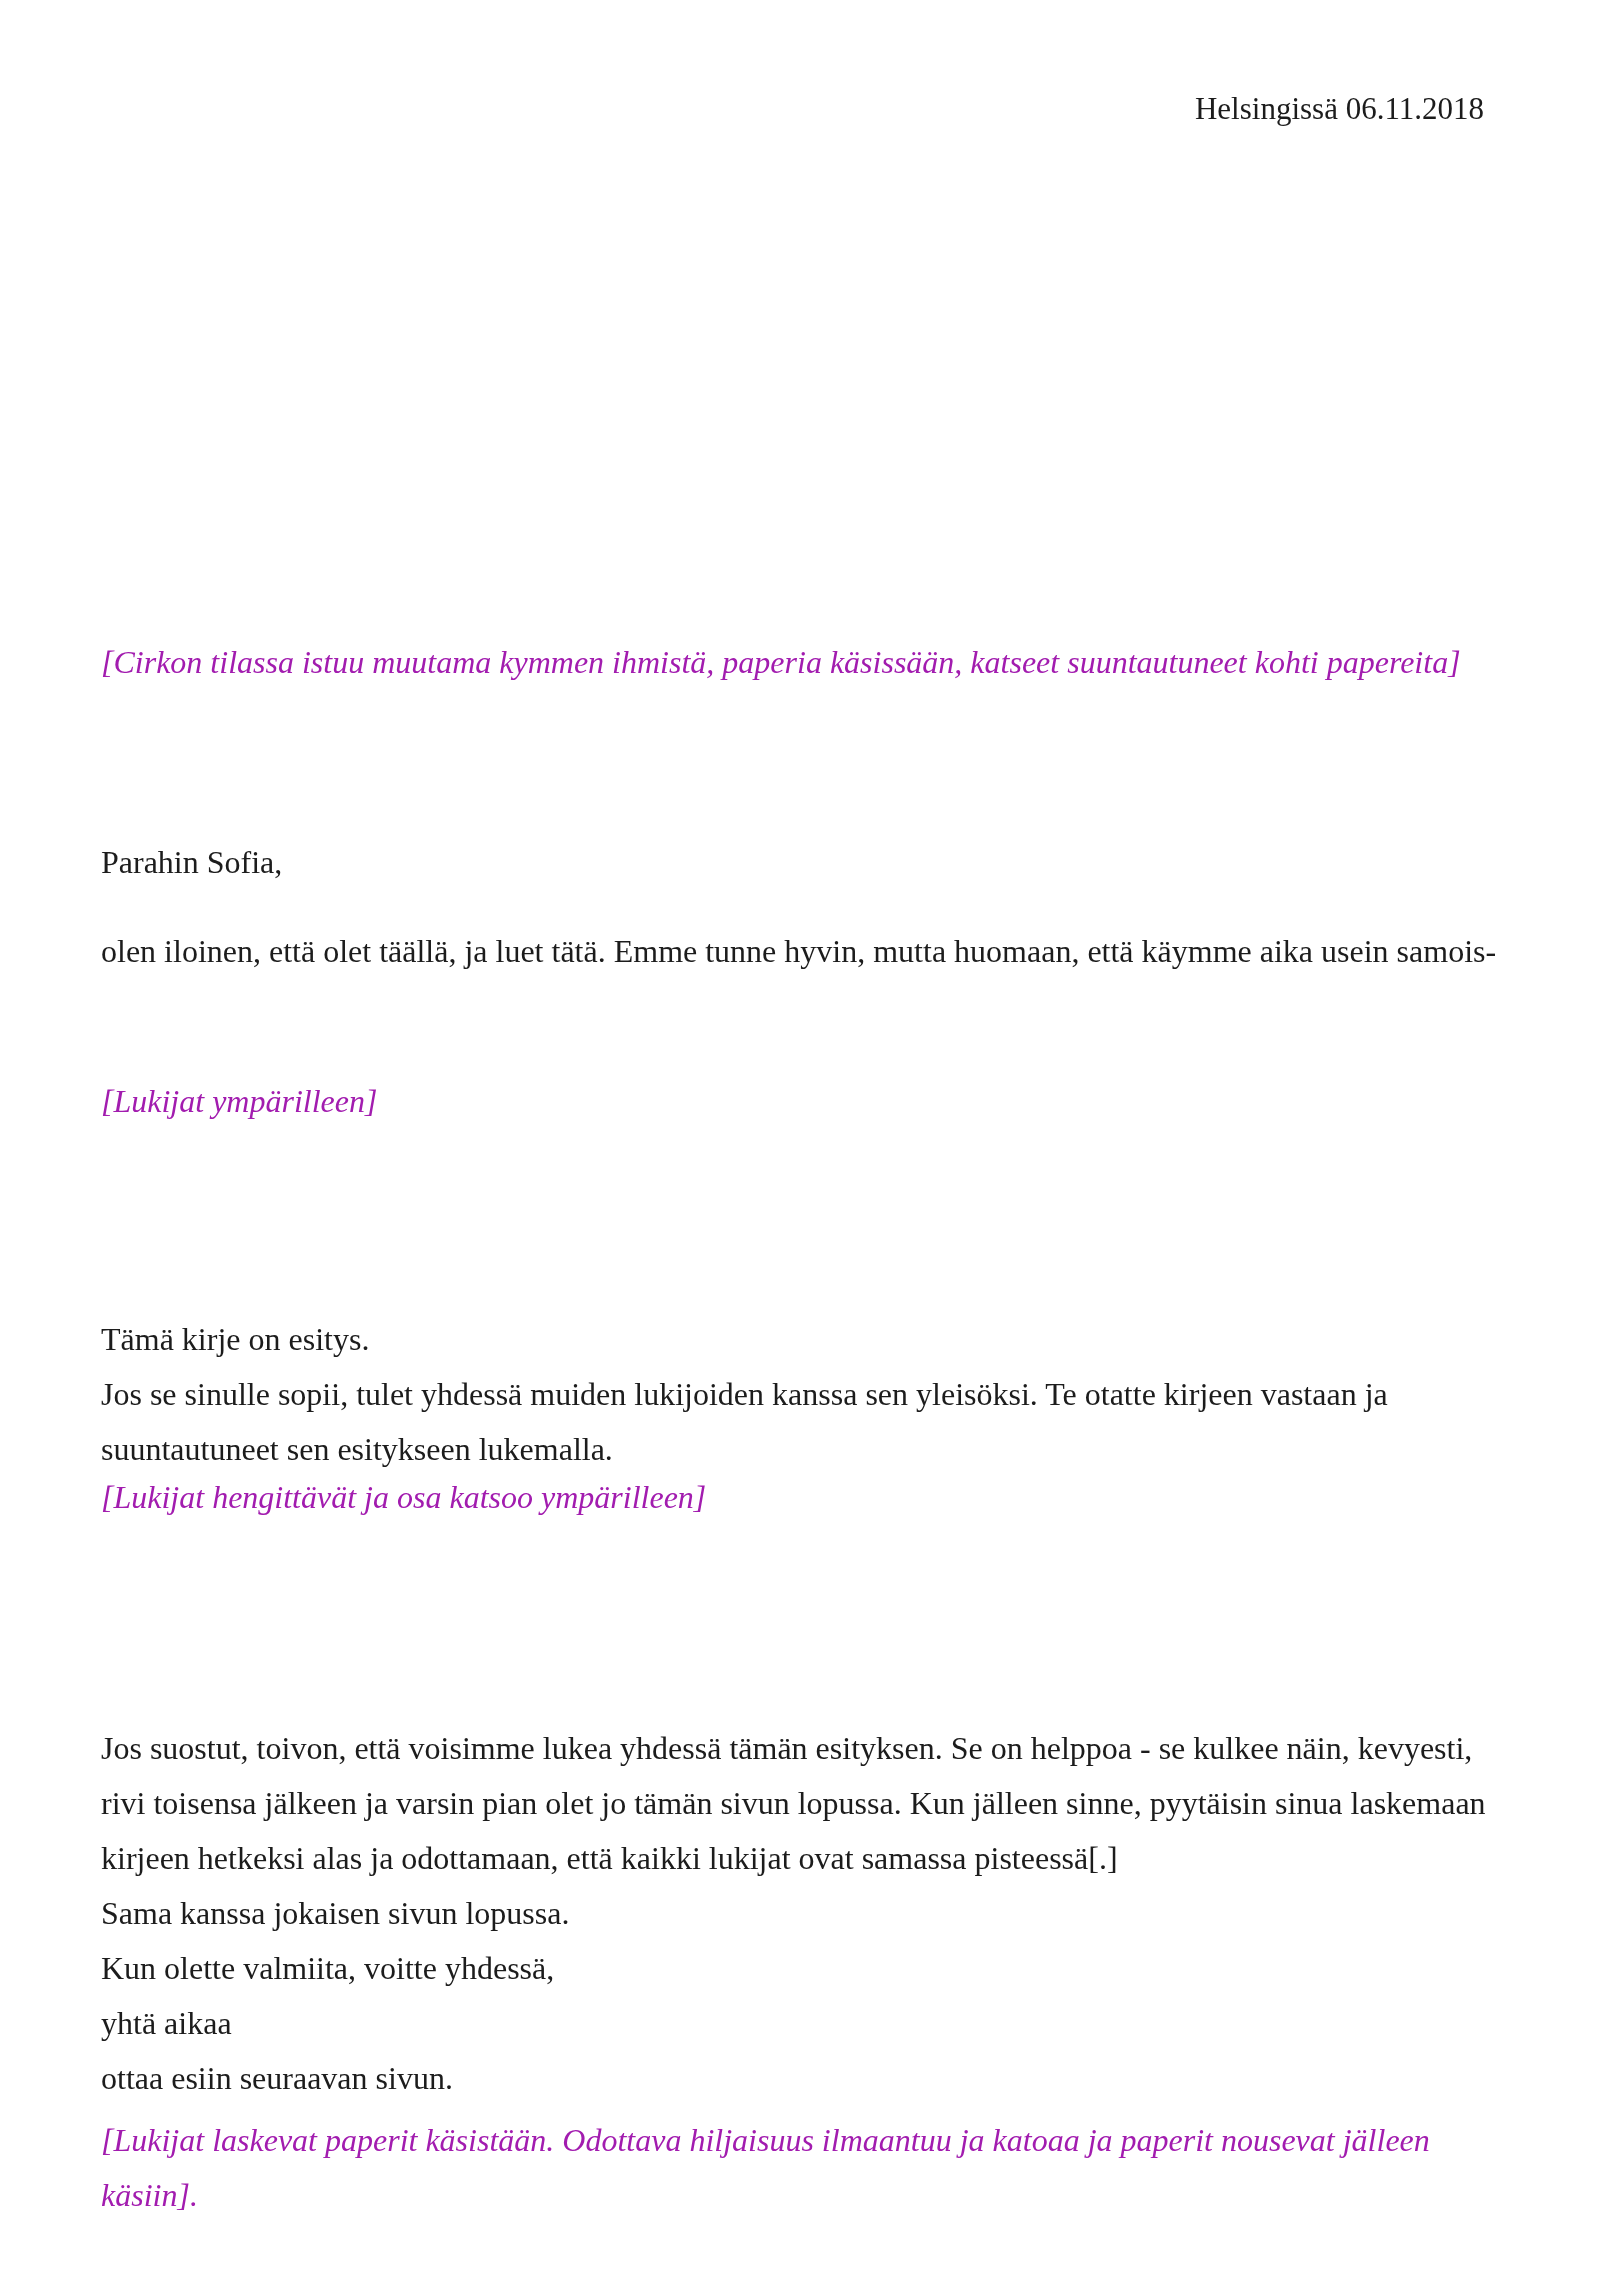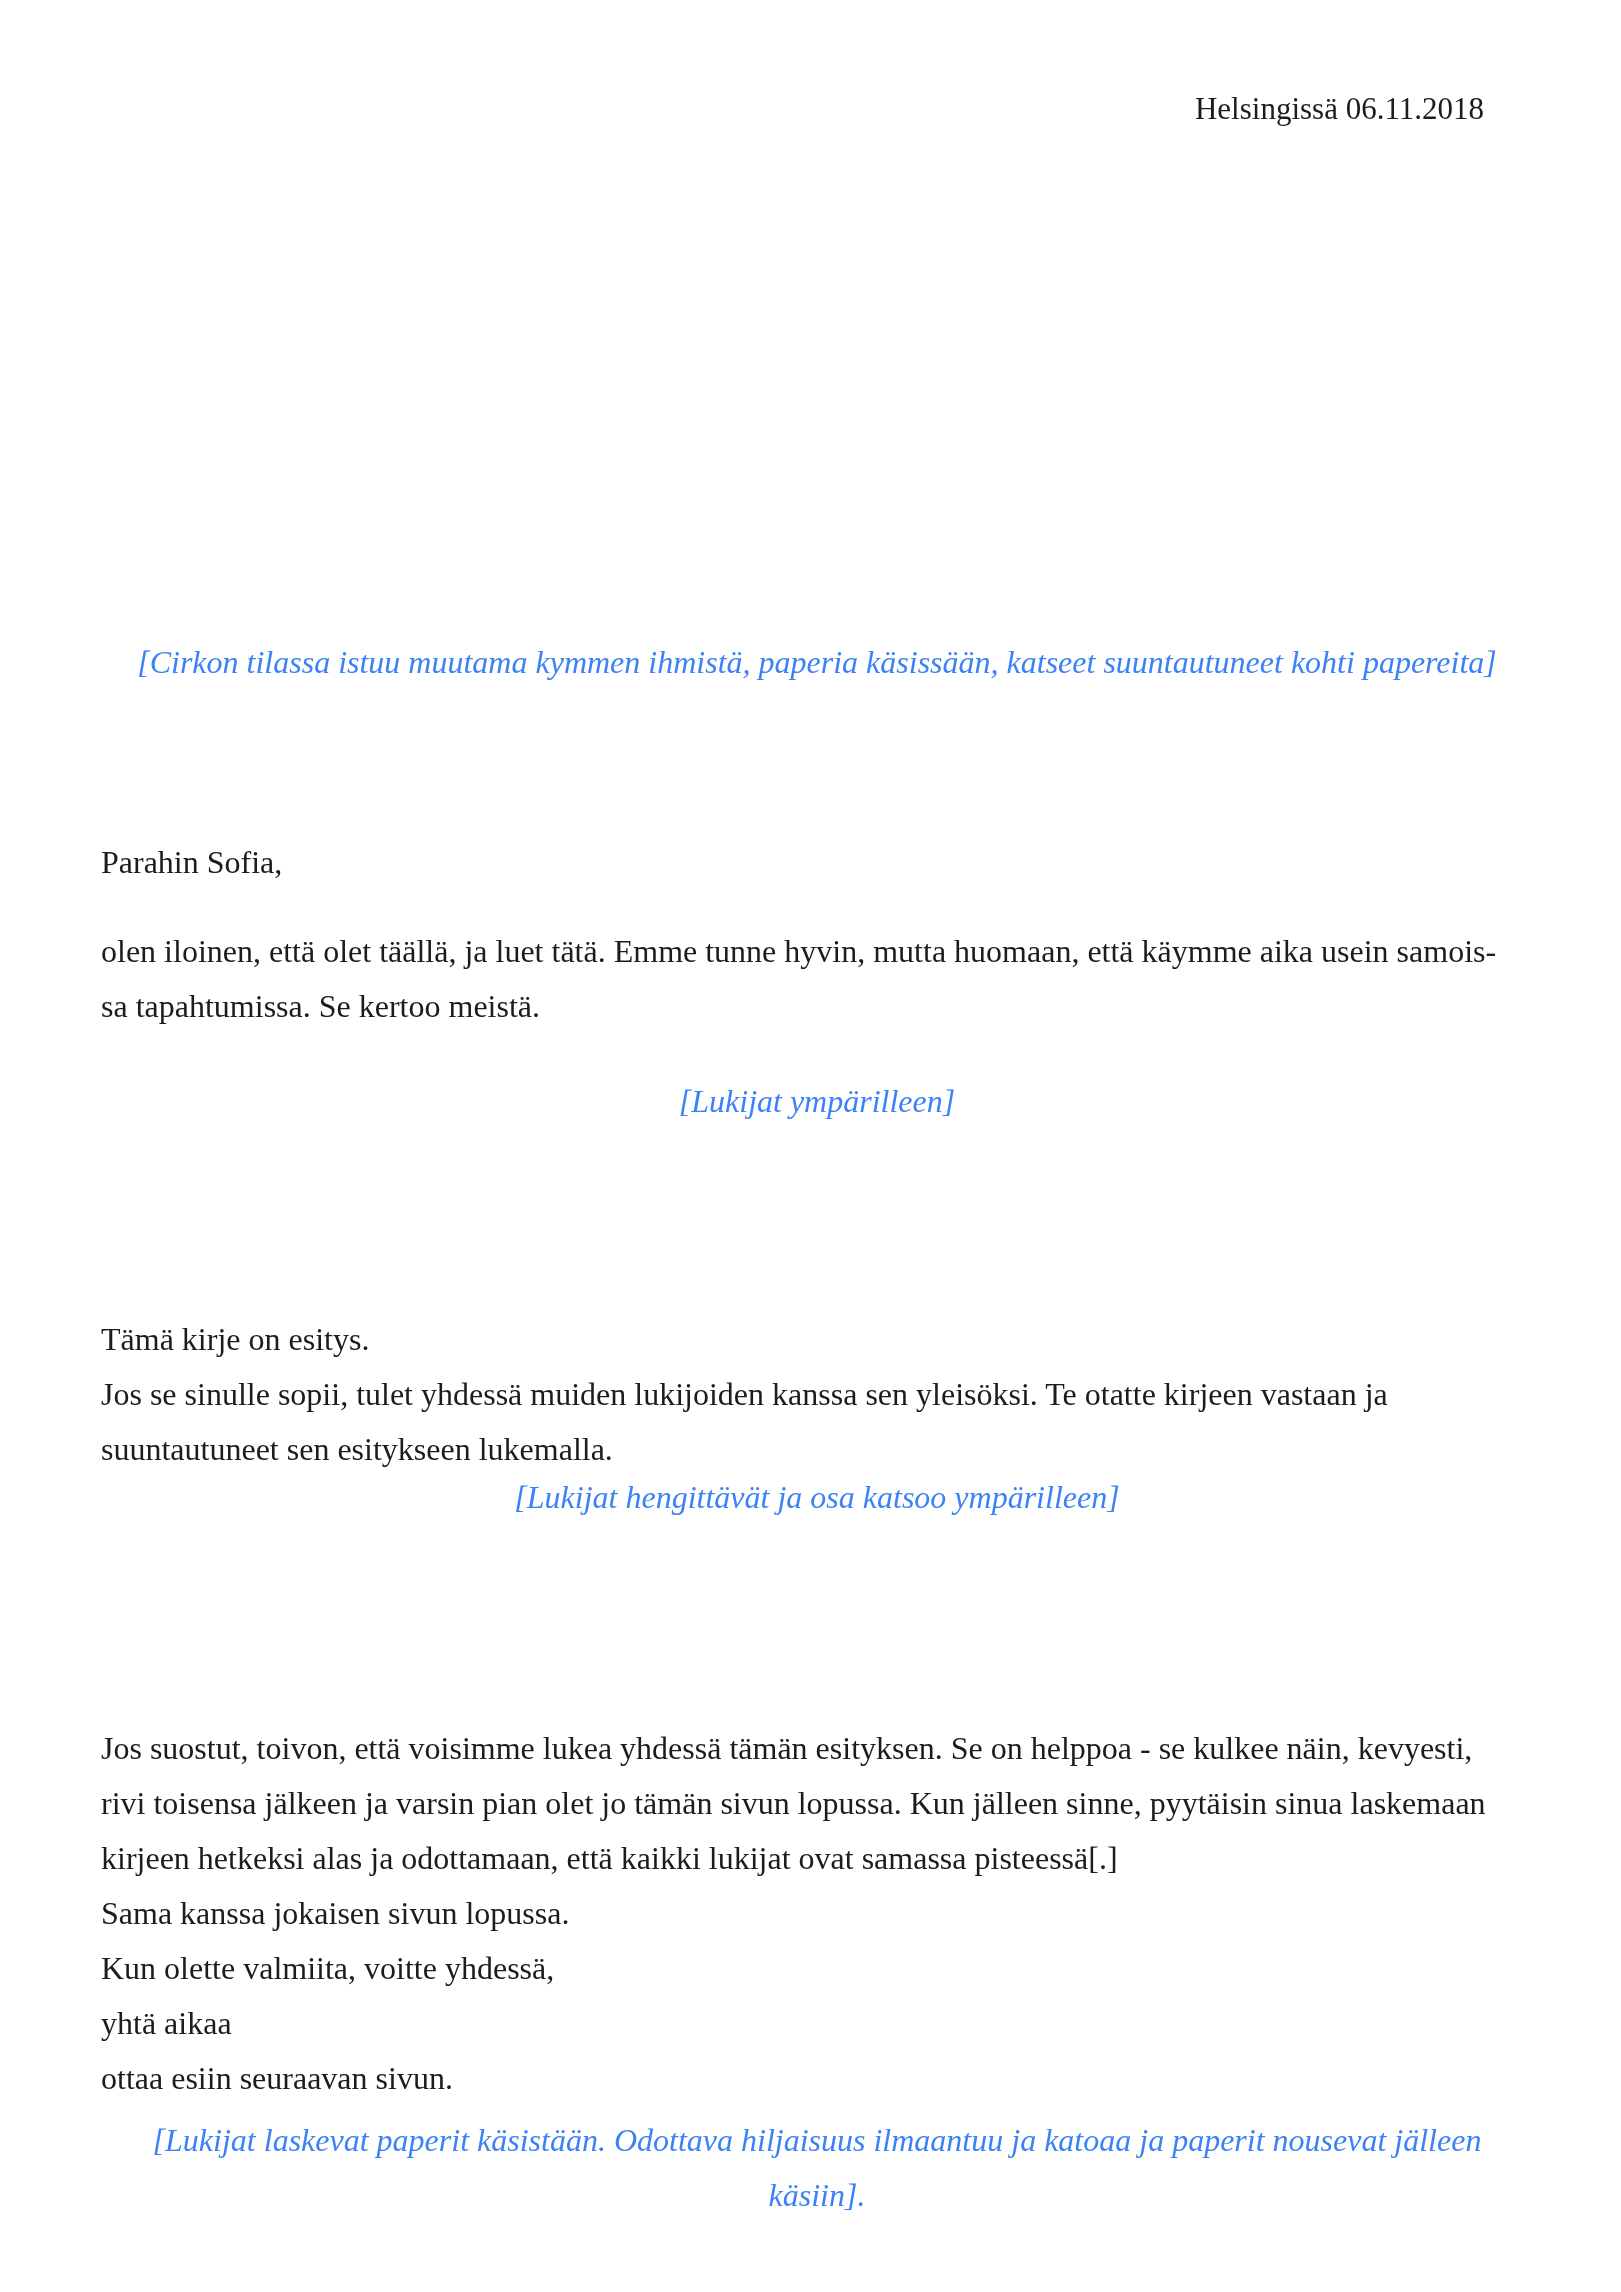--- a/index.html
+++ b/index.html
@@ -28,23 +28,22 @@
     position: absolute;
     left: 101px;
     right: 88px;
     font-size: 32px;
     line-height: 55px;
   }
   .block .line {
     white-space: nowrap;
   }
   .stage {
-    color: #3b82f6;
+    color: #a21caf;
     font-style: italic;
-    text-align: center;
   }
   .stage-1 { top: 635px; }
   .salutation { top: 835px; }
   .para-1 { top: 924px; }
   .stage-2 { top: 1074px; }
   .para-2 { top: 1312px; }
   .stage-3 { top: 1470px; }
   .para-3 { top: 1721px; }
   .stage-4 { top: 2113px; }
 </style>
@@ -54,21 +53,20 @@
 <div class="page">
 
   <div class="dateline">Helsingissä 06.11.2018</div>
 
   <div class="block stage stage-1">[Cirkon tilassa istuu muutama kymmen ihmistä, paperia käsissään, katseet suuntautuneet kohti papereita]</div>
 
   <div class="block salutation">Parahin Sofia,</div>
 
   <div class="block para-1">
       <div class="line">olen iloinen, että olet täällä, ja luet tätä. Emme tunne hyvin, mutta huomaan, että käymme aika usein samois-</div>
-      <div class="line">sa tapahtumissa. Se kertoo meistä.</div>
     </div>
 
   <div class="block stage stage-2">[Lukijat ympärilleen]</div>
 
   <div class="block para-2">
       <div class="line">Tämä kirje on esitys.</div>
       <div class="line">Jos se sinulle sopii, tulet yhdessä muiden lukijoiden kanssa sen yleisöksi. Te otatte kirjeen vastaan ja</div>
       <div class="line">suuntautuneet sen esitykseen lukemalla.</div>
     </div>
 

